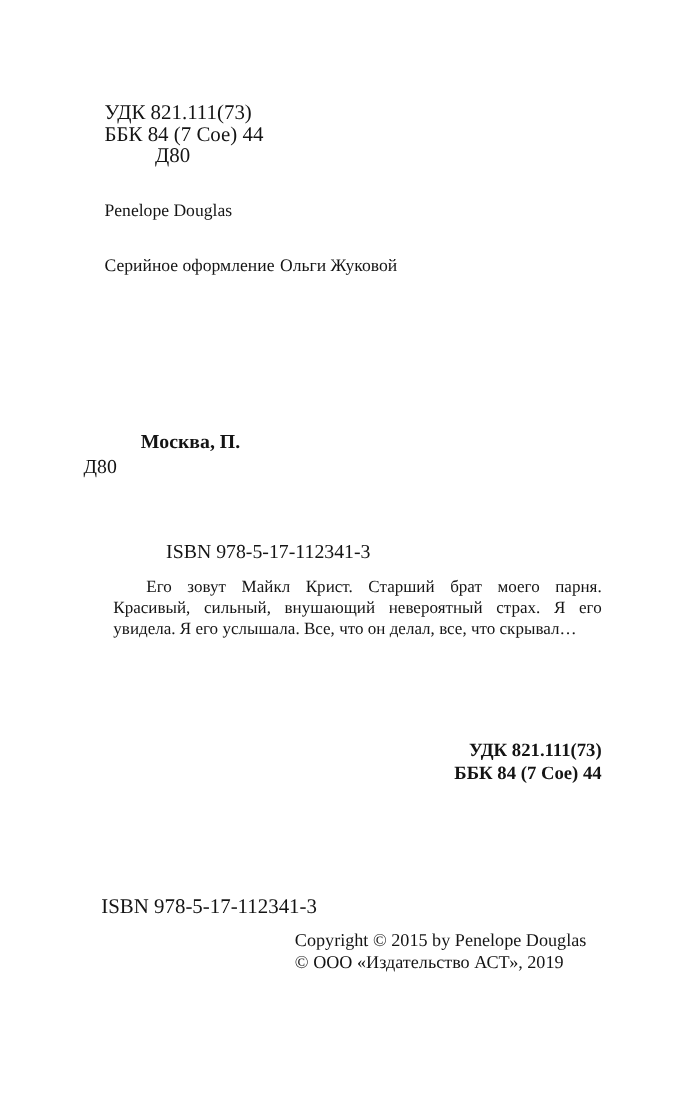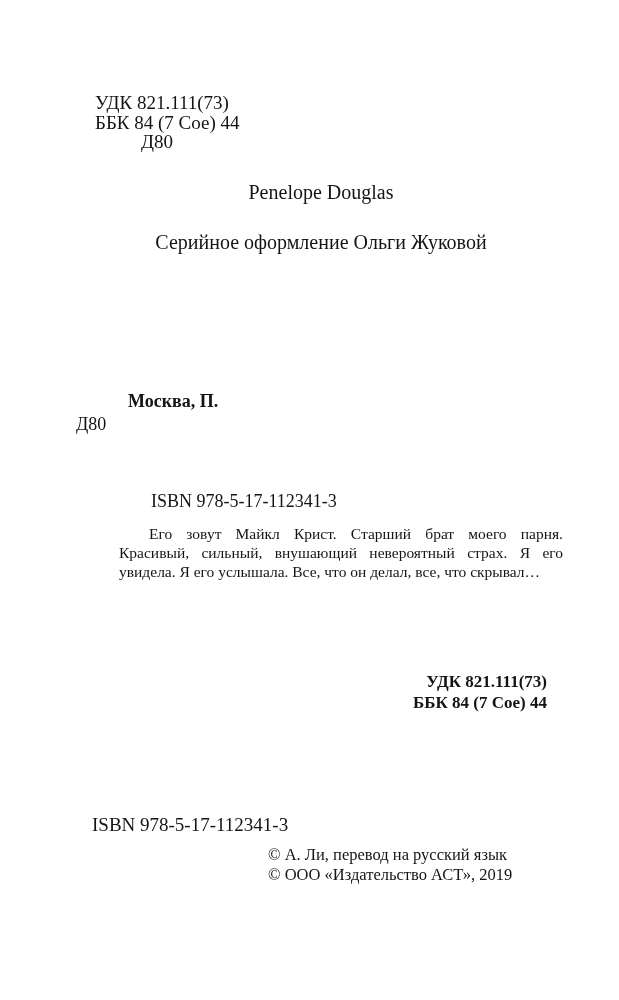--- a/index.html
+++ b/index.html
@@ -11,33 +11,33 @@
     color:#141414;
     -webkit-font-smoothing:antialiased;
   }
   .page{position:absolute;inset:0;overflow:hidden;}
 
   
   .codes-top{position:absolute;left:95px;top:93px;font-size:19px;line-height:19.5px;}
   .codes-top .code-indent{padding-left:46px;}
 
   
-  .title-block{position:absolute;left:95px;top:182px;width:452px;text-align:center;font-size:20px;line-height:20px;}
+  .title-block{position:absolute;left:95px;top:182px;width:452px;font-size:16px;line-height:20px;}
   .perm{margin-top:7px;}
   .series{margin-top:30px;}
   .series .designer{margin-left:5px;}
 
   
   .catalog-author{position:absolute;left:128px;top:391px;font-size:18px;font-weight:bold;}
   .catalog-code{position:absolute;left:76px;top:414px;font-size:18px;}
   .catalog-desc{position:absolute;left:128px;top:413px;width:419px;font-size:18px;line-height:23px;text-align:justify;text-indent:22px;margin:0;hyphens:auto;}
   .isbn-catalog{position:absolute;left:151px;top:491px;font-size:18px;}
 
   
-  .annotation{position:absolute;left:103px;top:524px;width:444px;font-size:15.5px;line-height:19px;text-align:justify;hyphens:auto;margin-left:16px;}
+  .annotation{position:absolute;left:103px;top:524px;width:444px;font-size:15.5px;line-height:19px;text-align:justify;hyphens:auto;}
   .annotation p{margin:0;text-indent:30px;}
 
   
   .codes-right{position:absolute;right:72px;top:672px;text-align:right;font-size:17px;line-height:20.5px;font-weight:bold;}
 
   
   .isbn-footer{position:absolute;left:92px;top:814px;font-size:19px;}
   .copyright{position:absolute;left:268px;top:845px;font-size:16.5px;line-height:19.8px;}
 </style>
 </head>
@@ -65,17 +65,17 @@
   </div>
 
   <div class="codes-right">
     <div>УДК 821.111(73)</div>
     <div>ББК 84 (7 Сое) 44</div>
   </div>
 
   <div class="isbn-footer">ISBN 978-5-17-112341-3</div>
 
   <div class="copyright">
-    <div>© А. Ли, перевод на русский язык</div>
+    <div>Copyright © 2015 by Penelope Douglas</div>
     <div>© ООО «Издательство АСТ», 2019</div>
   </div>
 
 </div>
 
 </body></html>

